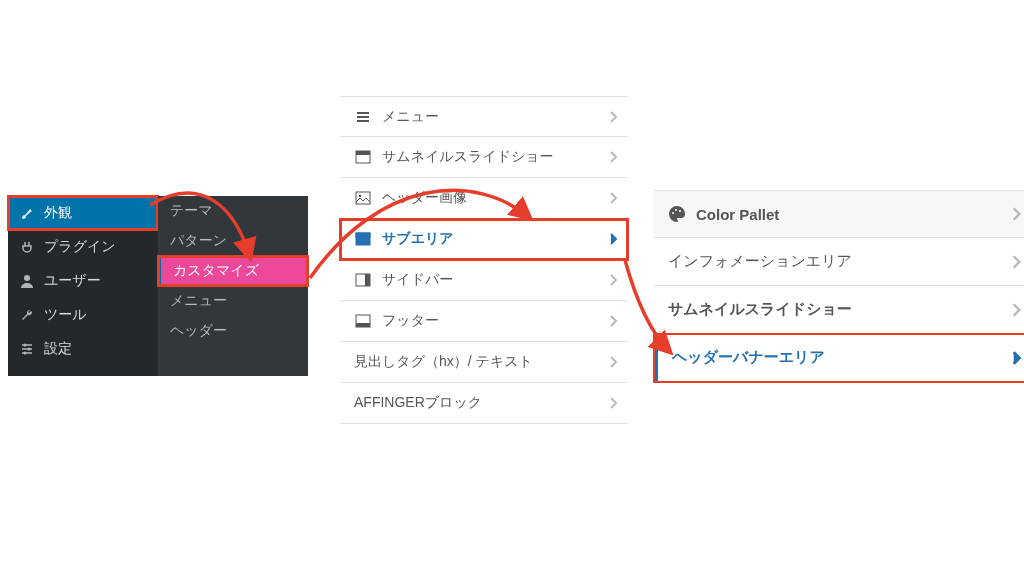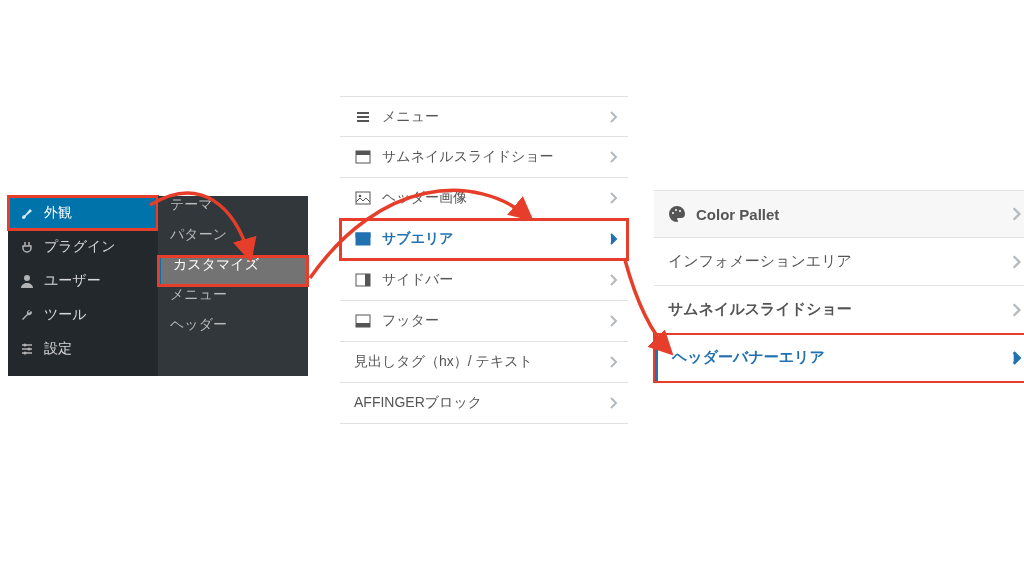--- a/index.html
+++ b/index.html
@@ -6,22 +6,22 @@
 *{box-sizing:border-box}
 .stage{position:relative;width:1024px;height:576px}
 
 
 .wp-sidebar{position:absolute;left:8px;top:196px;width:300px;height:180px;background:#23282d;font-size:14px;display:flex}
 .wp-main{width:150px;background:#23282d;color:#eee}
 .wp-main .row{display:flex;align-items:center;height:34px;padding:0 10px;color:rgba(255,255,255,.82)}
 .wp-main .row .ic{width:18px;height:18px;margin-right:8px;opacity:.85;display:flex;align-items:center;justify-content:center}
 .wp-main .row.current{background:#0073aa;color:#fff}
 .wp-sub{width:150px;background:#32373c;color:#bbb}
-.wp-sub .row{display:flex;align-items:flex-start;height:30px;padding:0 12px}
-.wp-sub .row.current{background:#737373;color:#fff;border-left:3px solid #0073aa}
+.wp-sub .row{display:flex;align-items:center;height:30px;padding:0 12px}
+.wp-sub .row.current{background:#ec4899;color:#fff;border-left:3px solid #0073aa}
 .hi-red{outline:3px solid #e63e2a;outline-offset:-2px}
 .hi-red-thin{outline:2px solid #e63e2a;outline-offset:-1px}
 
 
 .panel{position:absolute;background:#fff}
 .list .item{position:relative;display:flex;align-items:center;height:41px;padding:0 14px;border-bottom:1px solid #e1e1e1;font-size:14px;color:#555}
 .list .item:first-child{border-top:1px solid #e1e1e1}
 .list .item .ic{width:18px;height:18px;margin-right:10px;color:#555;display:flex;align-items:center;justify-content:center}
 .list .item .chev{position:absolute;right:10px;color:#b4b9be}
 .list .item.accent{color:#2271b1;font-weight:700}

